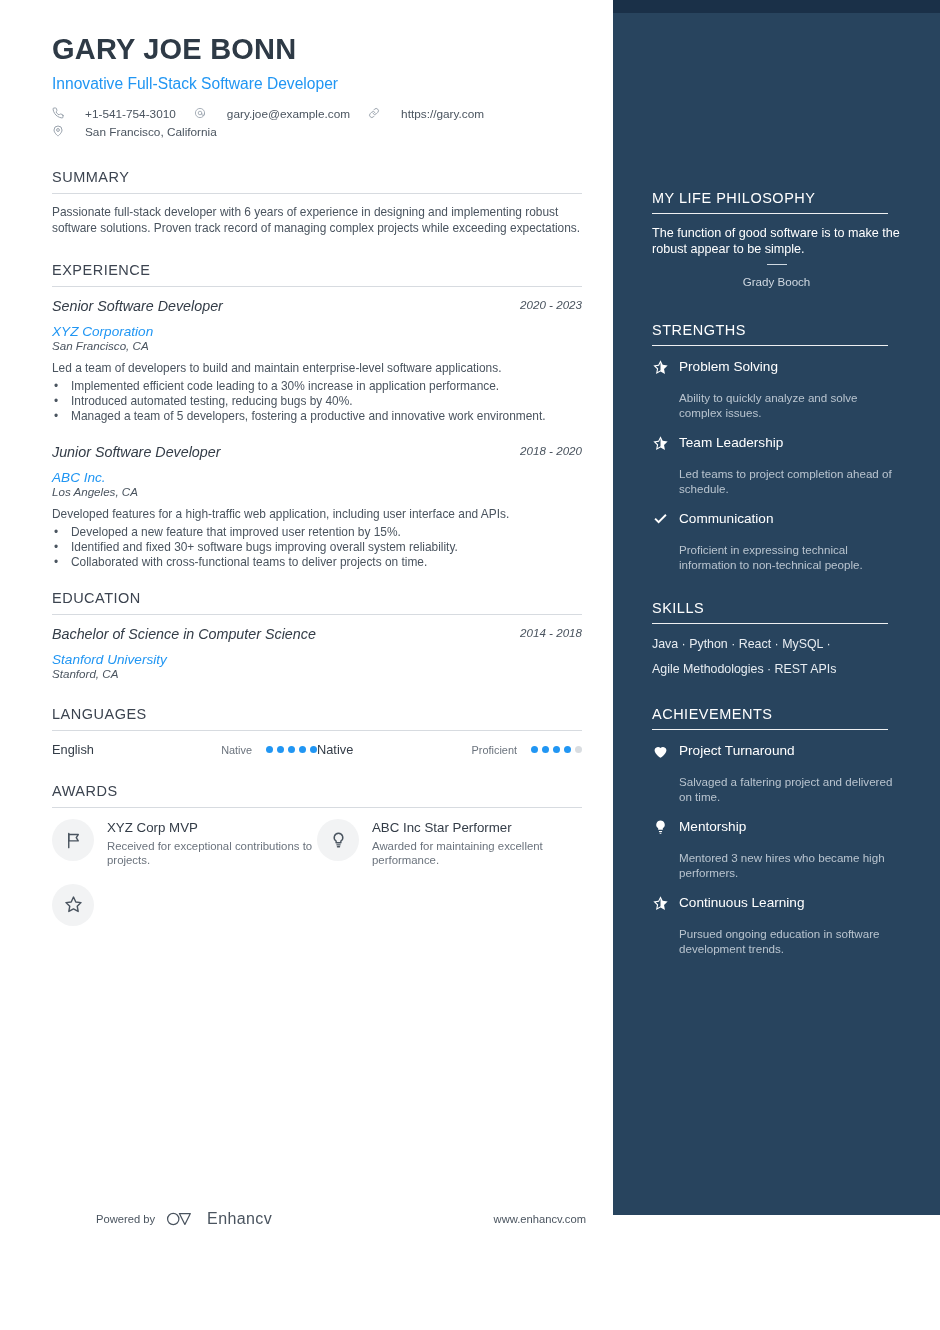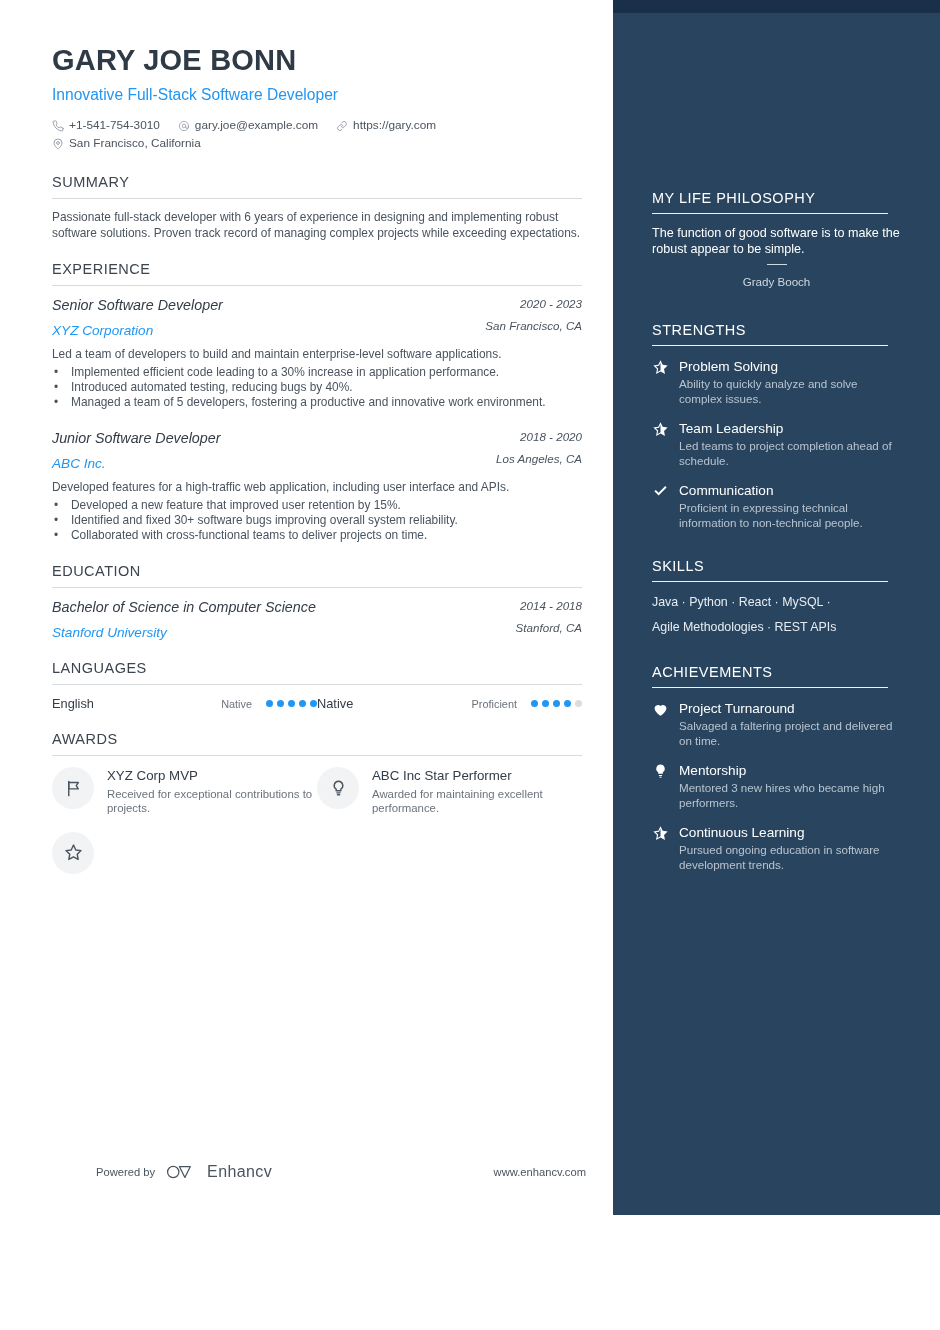--- a/index.html
+++ b/index.html
@@ -32,50 +32,50 @@
   .quote-text { color: #ffffff; font-size: 12.6px; line-height: 15.5px; }
   .quote-attr { display: flex; align-items: center; gap: 10px; margin-top: 7px; flex-direction: column; }
   .quote-dash { width: 20px; height: 1px; background: #cfd8e1; }
   .quote-name { color: #cfd8e1; font-size: 11.6px; }
 
   .side-item { display: flex; gap: 10px; margin-bottom: 14px; }
   .side-item-ico { width: 17px; flex: 0 0 17px; padding-top: 1px; }
   .side-item-ico svg { display: block; width: 17px; height: 17px; fill: #ffffff; }
   .side-item-body { flex: 1; }
   .side-item-title { color: #ffffff; font-size: 13.6px; line-height: 17px; }
-  .side-item-desc { color: #b9c4cf; font-size: 11.6px; line-height: 14.5px; margin-top: 2px; }
+  .side-item-desc { color: #b9c4cf; font-size: 11.6px; line-height: 14.5px; margin-top: 16px; }
 
   .skill-line { color: #e8edf2; font-size: 12.4px; line-height: 16px; margin-bottom: 9px; }
 
   
   .main { position: absolute; left: 52px; top: 0; width: 530px; }
 
   .name {
     font-size: 29px; font-weight: 700; color: #2e3a46;
-    letter-spacing: 0.2px; margin-top: 44px;
+    letter-spacing: 0.2px; margin-top: 33px;
   }
   .role { color: #2196f3; font-size: 15.6px; margin-top: 9px; }
 
   .contacts { margin-top: 14px; }
   .contact-row { display: flex; align-items: center; flex-wrap: wrap; gap: 0; }
-  .contact { display: flex; align-items: flex-end; gap: 5px; margin-right: 18px; margin-bottom: 4px; }
+  .contact { display: flex; align-items: flex-start; gap: 21px; margin-right: 18px; margin-bottom: 4px; }
   .contact-ico { width: 12px; height: 12px; display: block; }
   .contact-ico svg { display: block; width: 12px; height: 12px; }
   .contact-txt { color: #4a545f; font-size: 11.8px; }
 
-  .sec { margin-top: 20px; }
+  .sec { margin-top: 26px; }
   .sec-head { color: #3c4450; font-size: 14.5px; letter-spacing: 0.5px; padding-bottom: 8px; }
   .sec-rule { height: 1px; background: #d7dbe0; margin-bottom: 11px; }
 
   .para { color: #4a545f; font-size: 11.9px; line-height: 15.5px; }
   .job-row { display: flex; justify-content: space-between; align-items: flex-start; font-style: italic; }
   .job-title { color: #333c47; font-size: 14.3px; }
   .job-right { color: #4a545f; font-size: 11.6px; }
   .job-org { color: #2196f3; font-size: 13.6px; margin-top: 4px; }
-  .job-sub { margin-top: 6px; }
+  .job-sub { margin-top: 6px; flex-direction: column; }
   .job-desc { color: #4a545f; font-size: 11.9px; line-height: 15.5px; margin-top: 9px; }
   .bullets { margin-top: 2px; }
   .bullet { display: flex; gap: 9px; color: #4a545f; font-size: 11.9px; line-height: 15.2px; padding-left: 2px; }
   .bullet-dot { flex: 0 0 8px; }
   .job-block { margin-bottom: 20px; }
 
   .langs { display: flex; }
   .lang { display: flex; align-items: center; width: 50%; }
   .lang-name { color: #333c47; font-size: 12.8px; width: 150px; }
   .lang-level { color: #6b737d; font-size: 10.9px; width: 68px; text-align: right; }
@@ -88,21 +88,21 @@
   .award-circle {
     width: 42px; height: 42px; flex: 0 0 42px; border-radius: 50%;
     background: #f2f3f4; display: flex; align-items: center; justify-content: center;
   }
   .award-circle svg { display: block; width: 19px; height: 19px; }
   .award-title { color: #333c47; font-size: 13.3px; line-height: 17px; }
   .award-desc { color: #6b737d; font-size: 11.4px; line-height: 14.2px; margin-top: 3px; }
 
   
   .footer {
-    position: absolute; left: 52px; top: 1163px; width: 534px;
+    position: absolute; left: 52px; top: 1210px; width: 534px;
     display: flex; align-items: center; justify-content: space-between; padding-left: 44px;
   }
   .brand { display: flex; align-items: center; gap: 11px; }
   .brand-pre { color: #4a545f; font-size: 11.2px; }
   .brand-mark svg { display: block; width: 30px; height: 18px; }
   .brand-name { color: #4a545f; font-size: 16px; letter-spacing: 0.4px; }
   .footer-url { color: #4a545f; font-size: 11.2px; }
 </style>
 </head>
 <body>

